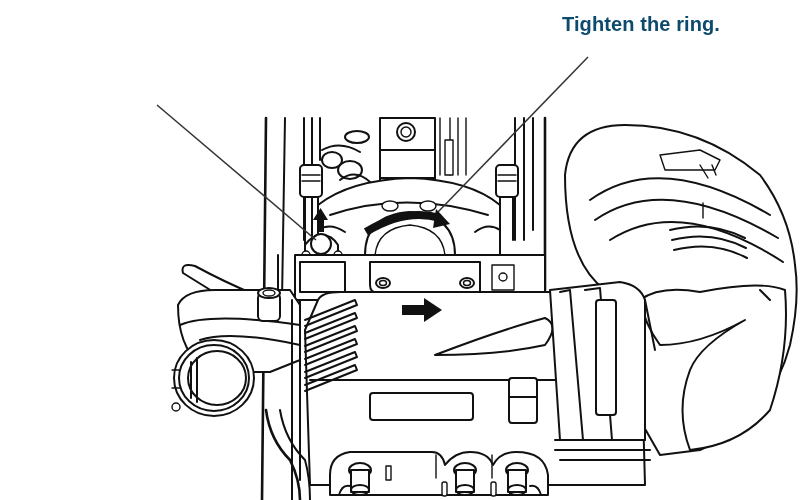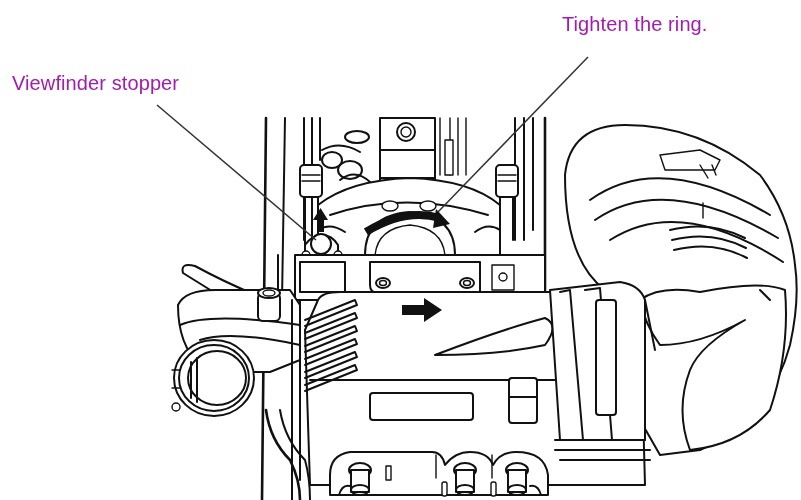--- a/index.html
+++ b/index.html
@@ -1,23 +1,23 @@
 <!DOCTYPE html>
 <html><head>
   <meta charset="utf-8">
   <style>
     html, body { margin: 0; padding: 0; background: #ffffff; }
     body { width: 801px; height: 500px; position: relative; overflow: hidden; }
     .canvas { position: absolute; left: 0; top: 0; width: 801px; height: 500px; }
     .label {
       position: absolute;
       font-family: "Liberation Sans", "DejaVu Sans", sans-serif;
-      font-weight: normal;
+      font-weight: bold;
       font-size: 20px;
-      color: #a21caf;
+      color: #0c4a6e;
       white-space: nowrap;
       letter-spacing: 0.1px;
     }
     .label-viewfinder { left: 12px; top: 72px; }
     .label-tighten { left: 562px; top: 13px; }
     svg { position: absolute; left: 0; top: 0; }
     .ln { fill: none; stroke: #111; stroke-width: 2; stroke-linejoin: round; stroke-linecap: round; }
     .lt { fill: none; stroke: #111; stroke-width: 1.4; stroke-linejoin: round; stroke-linecap: round; }
     .lk { fill: none; stroke: #111; stroke-width: 2.6; stroke-linejoin: round; stroke-linecap: round; }
     .wf { fill: #ffffff; stroke: #111; stroke-width: 2; stroke-linejoin: round; }
@@ -218,17 +218,16 @@
       <path class="lk" d="M266 410 Q270 440 290 460 Q300 480 300 500"></path>
       <path class="ln" d="M280 410 Q285 440 305 460 Q310 478 310 500"></path>
       <line class="ln" x1="292" y1="300" x2="292" y2="500"></line>
       <line class="ln" x1="300" y1="300" x2="300" y2="480"></line>
     </g>
 
     <line class="leader" x1="157" y1="105" x2="316" y2="240"></line>
     <line class="leader" x1="588" y1="57" x2="438" y2="212"></line>
   </svg>
 
-  <div class="label label-viewfinder">Viewfinder stopper</div>
 
   <div class="label label-tighten">Tighten the ring.</div>
 
 </div>
 
 </body></html>

